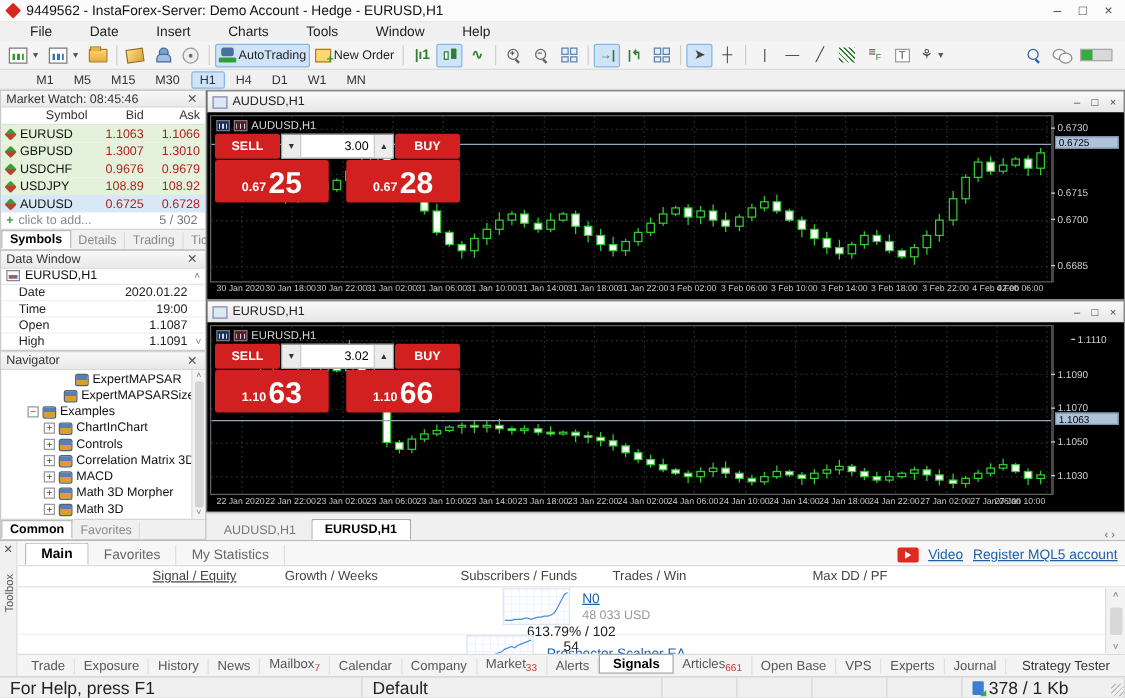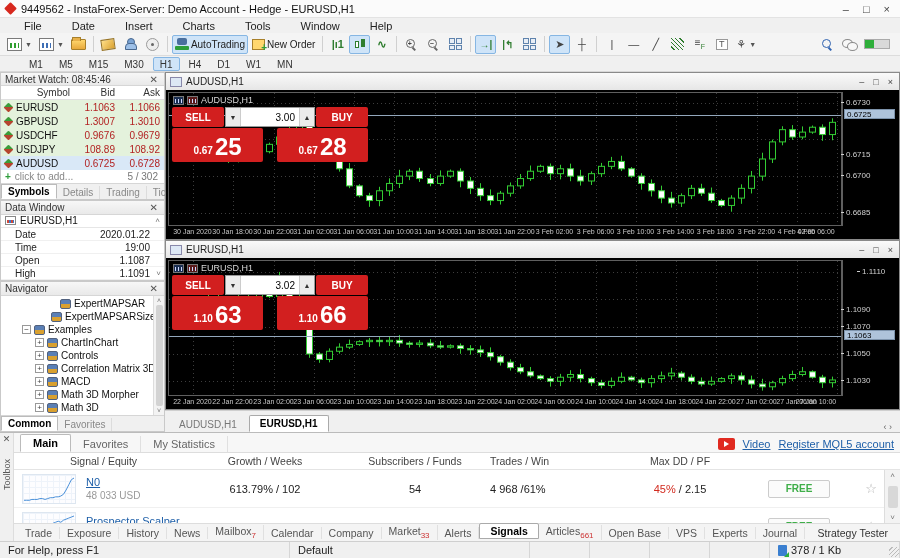--- a/index.html
+++ b/index.html
@@ -154,48 +154,48 @@
   #tb-strip .vt{writing-mode:vertical-rl;transform:rotate(180deg);font-size:9px;color:#555;margin-top:14px;}
   #tb-main{flex:1;display:flex;flex-direction:column;overflow:hidden;}
   #sig-tabs{height:20px;display:flex;align-items:flex-end;background:#f7f7f7;border-bottom:1px solid #ddd;padding:0 6px;font-size:11px;color:#666;}
   .sigtab{padding:2px 12px;border-right:1px solid #e0e0e0;}
   .sigtab.active{background:#fff;border:1px solid #bbb;border-bottom:1px solid #fff;color:#000;font-weight:bold;border-radius:2px 2px 0 0;}
   .sig-links{margin-left:auto;display:flex;align-items:center;gap:8px;padding-bottom:2px;}
   .yt{width:17px;height:12px;background:#e02a20;border-radius:2px;position:relative;}
   .yt::after{content:"";position:absolute;left:6px;top:3px;border-left:5px solid #fff;border-top:3px solid transparent;border-bottom:3px solid transparent;}
   .link{color:#1e5fa8;text-decoration:underline;font-size:11px;}
   .sig-header{height:17px;display:flex;align-items:center;border-bottom:1px solid #e4e4e4;color:#444;font-size:10.5px;}
-  .sig-header .c-name{flex:1;padding-left:56px;}
+  .sig-header .c-name{flex:1;padding-left:108px;text-decoration:underline;}
   .c-growth{width:150px;text-align:center;}
   .c-subs{width:150px;text-align:center;}
   .c-trades{width:130px;text-align:left;}
   .c-maxdd{width:120px;text-align:center;}
   .c-act{width:118px;text-align:center;}
   .c-star{width:26px;text-align:center;}
   .c-scroll{width:16px;}
   #sig-rows{flex:1;overflow:hidden;position:relative;}
-  .sig-row{height:38px;display:flex;align-items:center;border-bottom:1px solid #f0f0f0;font-size:11px;}
+  .sig-row{height:38px;display:flex;align-items:center;border-bottom:1px solid #f0f0f0;font-size:11px;flex-direction:column;}
   .sr-name{flex:1;display:flex;align-items:center;gap:10px;padding-left:8px;}
   .spark{width:54px;height:30px;background:#fdfdff;border:1px solid #dde6f0;
     background-image:linear-gradient(#eef3fa 1px,transparent 1px),linear-gradient(90deg,#eef3fa 1px,transparent 1px);background-size:6px 6px;}
   .sr-text .nm{color:#1e5fa8;text-decoration:underline;font-size:11px;}
   .sr-text .eq{color:#999;font-size:10px;margin-top:2px;}
   .free-btn{display:inline-block;width:62px;height:18px;line-height:16px;border:1px solid #ccc;border-radius:2px;background:#fbfbfb;color:#3fae49;font-weight:bold;font-size:10px;text-align:center;}
   .star{color:#b5b5b5;font-size:13px;}
   .red{color:#d22a1e;}
   .sb-col{width:16px;background:#f3f3f3;border-left:1px solid #ddd;display:flex;flex-direction:column;align-items:center;justify-content:space-between;font-size:8px;color:#777;position:absolute;right:0;top:0;bottom:0;padding:1px 0;}
   .sb-col .thumb{width:10px;height:22px;background:#d8d8d8;border-radius:2px;}
   #tb-tabs{height:18px;display:flex;align-items:center;background:#f4f4f4;border-top:1px solid #ddd;font-size:10.5px;color:#555;padding:0 4px;}
   .tbt{padding:0 7px;border-right:1px solid #e0e0e0;white-space:nowrap;}
   .tbt.active{background:#fff;border:1px solid #aaa;color:#000;font-weight:bold;padding:1px 10px;border-radius:2px 2px 0 0;margin-top:-3px;}
   .tbt sub{color:#cc3333;font-size:8px;}
   .tb-right{margin-left:auto;padding-right:8px;color:#333;}
   
   #statusbar{position:absolute;left:0;right:0;top:541px;height:17px;background:#f0f0f0;border-top:1px solid #cfcfcf;
-    display:flex;align-items:center;font-size:11px;color:#222;}
+    display:flex;align-items:center;font-size:14px;color:#222;}
   .st-cell{border-right:1px solid #d6d6d6;height:100%;display:flex;align-items:center;padding:0 8px;}
   .st-help{flex:1;}
   .st-default{width:240px;}
   .st-empty{width:60px;}
   .st-traffic{width:130px;margin-left:auto;gap:4px;}
   .traffic-ico{width:9px;height:11px;background:#3a7fd0;border-radius:1px;position:relative;}
   .traffic-ico::after{content:"";position:absolute;right:-2px;bottom:-1px;border-bottom:5px solid #2eae3a;border-left:5px solid transparent;}
   .grip{position:absolute;right:1px;bottom:1px;width:10px;height:10px;
     background:repeating-linear-gradient(135deg,transparent 0 2px,#bbb 2px 3px);}
 </style>
@@ -951,21 +951,21 @@
             <span style="left: 467.5px;">24 Jan 14:00</span>
             <span style="left: 507.5px;">24 Jan 18:00</span>
             <span style="left: 547.5px;">24 Jan 22:00</span>
             <span style="left: 588.5px;">27 Jan 02:00</span>
             <span style="left: 628.5px;">27 Jan 06:00</span>
             <span style="left: 648px;">27 Jan 10:00</span>
           </div>
         </div>
         <div class="paxis">
           <div class="tick" style="top: 6.93878px; margin-left: 16px;">1.1110</div>
-          <div class="tick" style="top: 45px;">1.1090</div>
+          <div class="tick" style="top: 35px;">1.1090</div>
           <div class="tick" style="top: 61.6327px;">1.1070</div>
           <div class="tick" style="top: 88.9796px;">1.1050</div>
           <div class="tick" style="top: 116.327px;">1.1030</div>
           <div class="ptag" style="top: 70.2041px;">1.1063</div>
         </div>
       </div>
     </div>
   <div id="chart-tabs">
       <span class="chtab">AUDUSD,H1</span>
       <span class="chtab active">EURUSD,H1</span>

